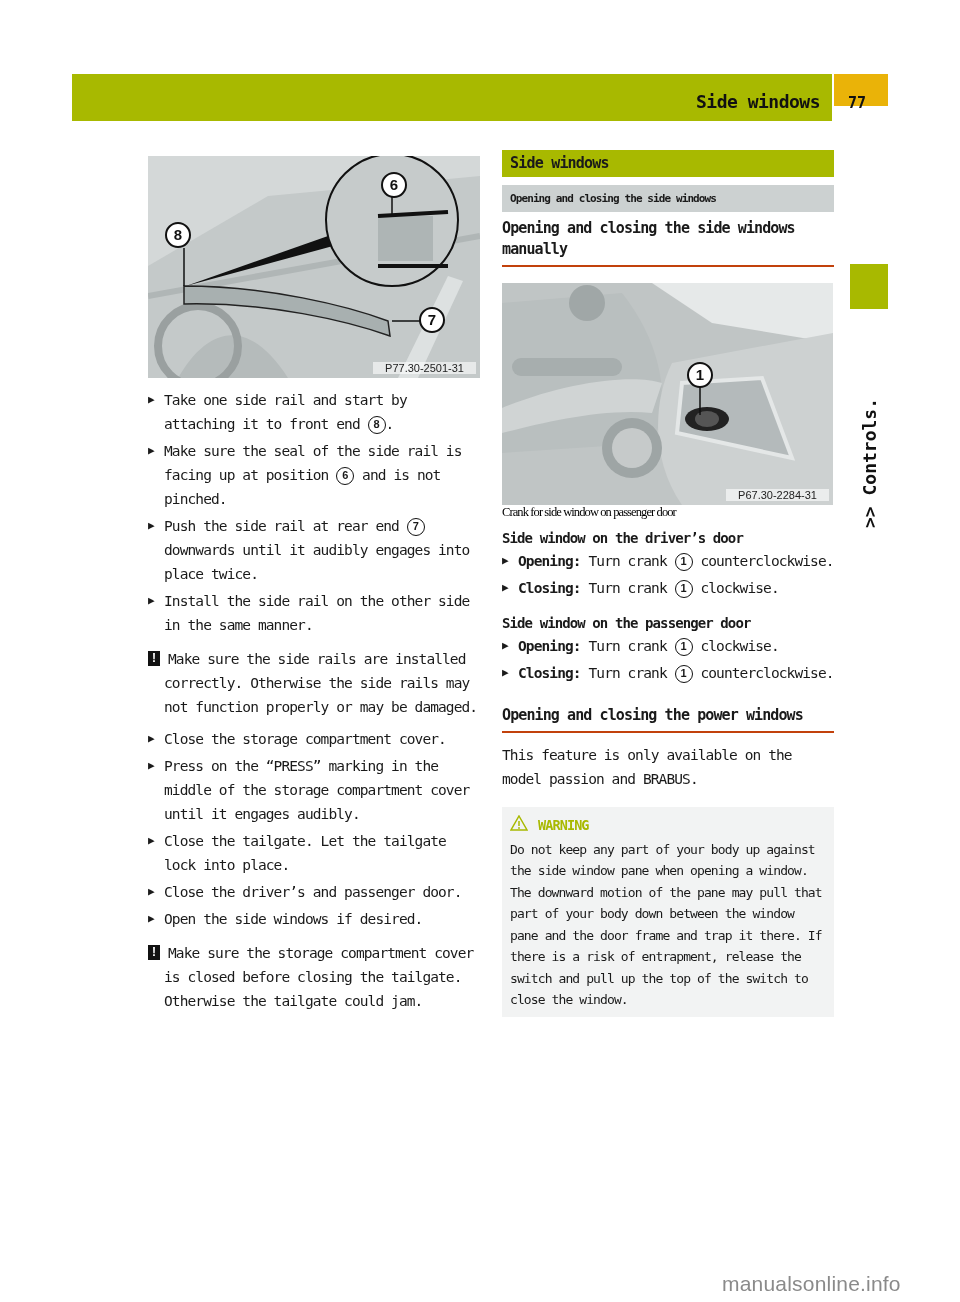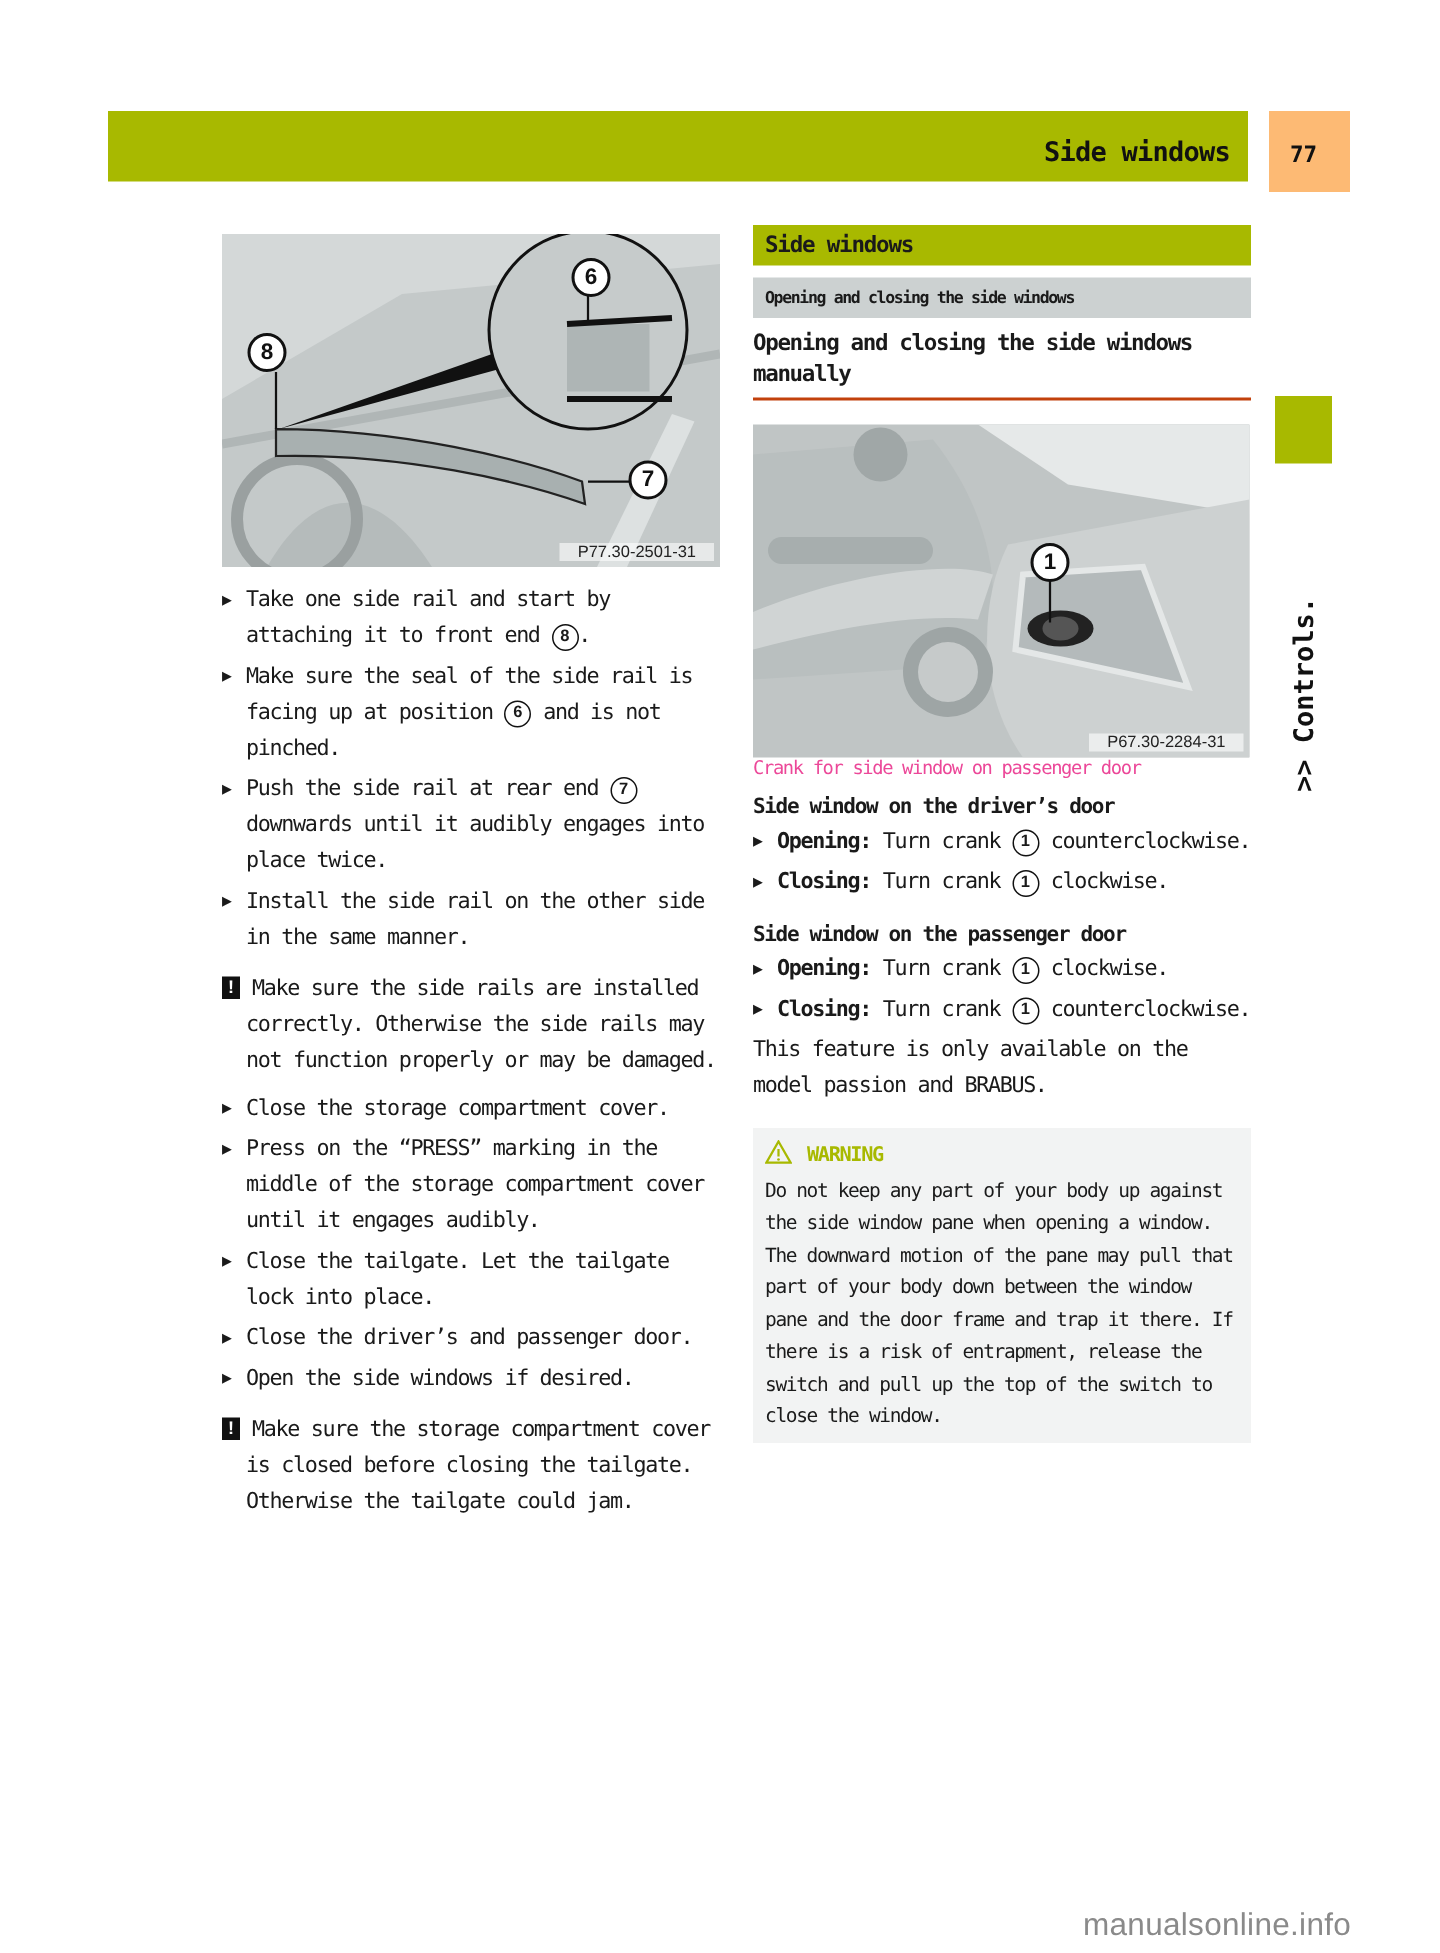--- a/index.html
+++ b/index.html
@@ -1,21 +1,21 @@
 <!DOCTYPE html>
 <html><head>
 <meta charset="utf-8">
 <style>
   * { box-sizing: border-box; margin: 0; padding: 0; }
   html, body { width: 960px; height: 1302px; background: #ffffff; overflow: hidden; }
   body { position: relative; font-family: "DejaVu Serif", "Liberation Serif", serif; color: #1a1a1a; }
 
   .header-band { position: absolute; left: 72px; top: 74px; width: 760px; height: 47px; background: #a8b900; }
   .header-title { position: absolute; right: 12px; top: 17px; font-family: "DejaVu Sans Mono", "Liberation Mono", monospace; font-weight: bold; font-size: 18px; color: #111; letter-spacing: -0.5px; }
-  .header-page { position: absolute; left: 834px; top: 74px; width: 54px; height: 54px; background: #fdba74; margin-left: 12px; }
+  .header-page { position: absolute; left: 834px; top: 74px; width: 54px; height: 32px; background: #eab308; }
   .header-page span { position: absolute; left: 14px; top: 20px; font-family: "DejaVu Sans Mono", "Liberation Mono", monospace; font-weight: bold; font-size: 15px; color: #111; }
 
   .side-tab { position: absolute; left: 850px; top: 264px; width: 38px; height: 45px; background: #a8b900; }
   .side-label-wrap { position: absolute; left: 850px; top: 318px; width: 38px; height: 210px; }
   .side-label-wrap span { position: absolute; left: 9px; bottom: 0; transform-origin: 0 100%; transform: rotate(-90deg) translateY(100%); display: block; white-space: nowrap; font-family: "DejaVu Sans Mono", "Liberation Mono", monospace; font-weight: bold; font-size: 18px; color: #111; }
 
   .figure { position: absolute; background: #c9cdcd; overflow: hidden; }
   .fig1 { left: 148px; top: 156px; width: 332px; height: 222px; }
   .fig2 { left: 502px; top: 283px; width: 331px; height: 222px; }
   .fig-code { position: absolute; right: 4px; bottom: 4px; font-family: "Liberation Sans", "DejaVu Sans", sans-serif; font-size: 11px; color: #222; background: rgba(255,255,255,0.6); padding: 0 12px; }
@@ -29,21 +29,21 @@
   .step { position: relative; padding-left: 16px; margin-bottom: 3px; }
   .step .bullet { position: absolute; left: 0; top: 0; font-size: 11px; }
   .note { position: relative; padding-left: 16px; margin-top: 10px; margin-bottom: 8px; }
   .note .excl { position: absolute; left: 0; top: 4px; width: 12px; height: 15px; background: #111; color: #fff; font-weight: bold; font-size: 12px; line-height: 15px; text-align: center; font-family: "Liberation Sans", sans-serif; letter-spacing: 0; }
   .note .first { padding-left: 4px; }
   .circ { display: inline-block; width: 18px; height: 18px; border: 1.5px solid #111; border-radius: 50%; font-size: 11px; line-height: 15px; text-align: center; font-family: "Liberation Sans", sans-serif; font-weight: bold; vertical-align: 1px; letter-spacing: 0; }
 
   .sec-bar { background: #a8b900; height: 27px; font-weight: bold; font-size: 15px; line-height: 27px; padding-left: 8px; margin-bottom: 8px; font-family: "DejaVu Sans Mono", monospace; letter-spacing: -0.8px; }
   .sub-bar { background: #ccd1d1; height: 27px; font-weight: bold; font-size: 11px; line-height: 27px; padding-left: 8px; margin-bottom: 6px; font-family: "DejaVu Sans Mono", monospace; letter-spacing: -0.9px; }
   .h3 { font-weight: bold; font-size: 15px; line-height: 21px; padding-bottom: 5px; border-bottom: 2px solid #c2410c; margin-bottom: 10px; letter-spacing: -0.9px; }
-  .caption { font-size: 12.5px; line-height: 18px; margin-top: 236px; margin-bottom: 6px; color: #ec4899; }
+  .caption { font-size: 12.5px; line-height: 18px; margin-top: 236px; margin-bottom: 6px; color: #000000; font-family: Liberation Serif, serif; }
   .h4 { font-weight: bold; font-size: 14px; line-height: 22px; margin-top: 2px; letter-spacing: -0.9px; }
   .bold { font-weight: bold; }
   .body-p { margin-bottom: 16px; }
 
   .warn-box { background: #f2f3f3; padding: 8px 8px 6px 8px; font-size: 13px; line-height: 21.5px; letter-spacing: -0.9px; }
   .warn-head { color: #a8b900; font-weight: bold; font-size: 13.5px; margin-bottom: 2px; display: flex; gap: 10px; }
   .warn-head svg { width: 18px; height: 16px; }
 
   .watermark { position: absolute; left: 722px; top: 1272px; font-family: "Liberation Sans", "DejaVu Sans", sans-serif; font-size: 21px; color: #8a8a8a; letter-spacing: 0.2px; }
 </style>
@@ -173,20 +173,21 @@
   <div class="h4" style="margin-top:12px;">Side window on the passenger door</div>
   <div class="step">
     <span class="bullet">▶</span>
     <span class="bold">Opening:</span><span> Turn crank </span><span class="circ">1</span><span> clockwise.</span>
   </div>
   <div class="step">
     <span class="bullet">▶</span>
     <span class="bold">Closing:</span><span> Turn crank </span><span class="circ">1</span><span> counterclockwise.</span>
   </div>
 
+  <div class="h3" style="margin-top:20px;">Opening and closing the power windows</div>
   <div class="body-p">This feature is only available on the model passion and BRABUS.</div>
 
   <div class="warn-box">
     <div class="warn-head">
       <svg viewBox="0 0 18 16">
         <path d="M9 1 L17 15 L1 15 Z" fill="none" stroke="#a8b900" stroke-width="1.5"></path>
         <line x1="9" y1="6" x2="9" y2="11" stroke="#a8b900" stroke-width="1.5"></line>
         <circle cx="9" cy="13" r="0.9" fill="#a8b900"></circle>
       </svg>
       <span>WARNING</span>

